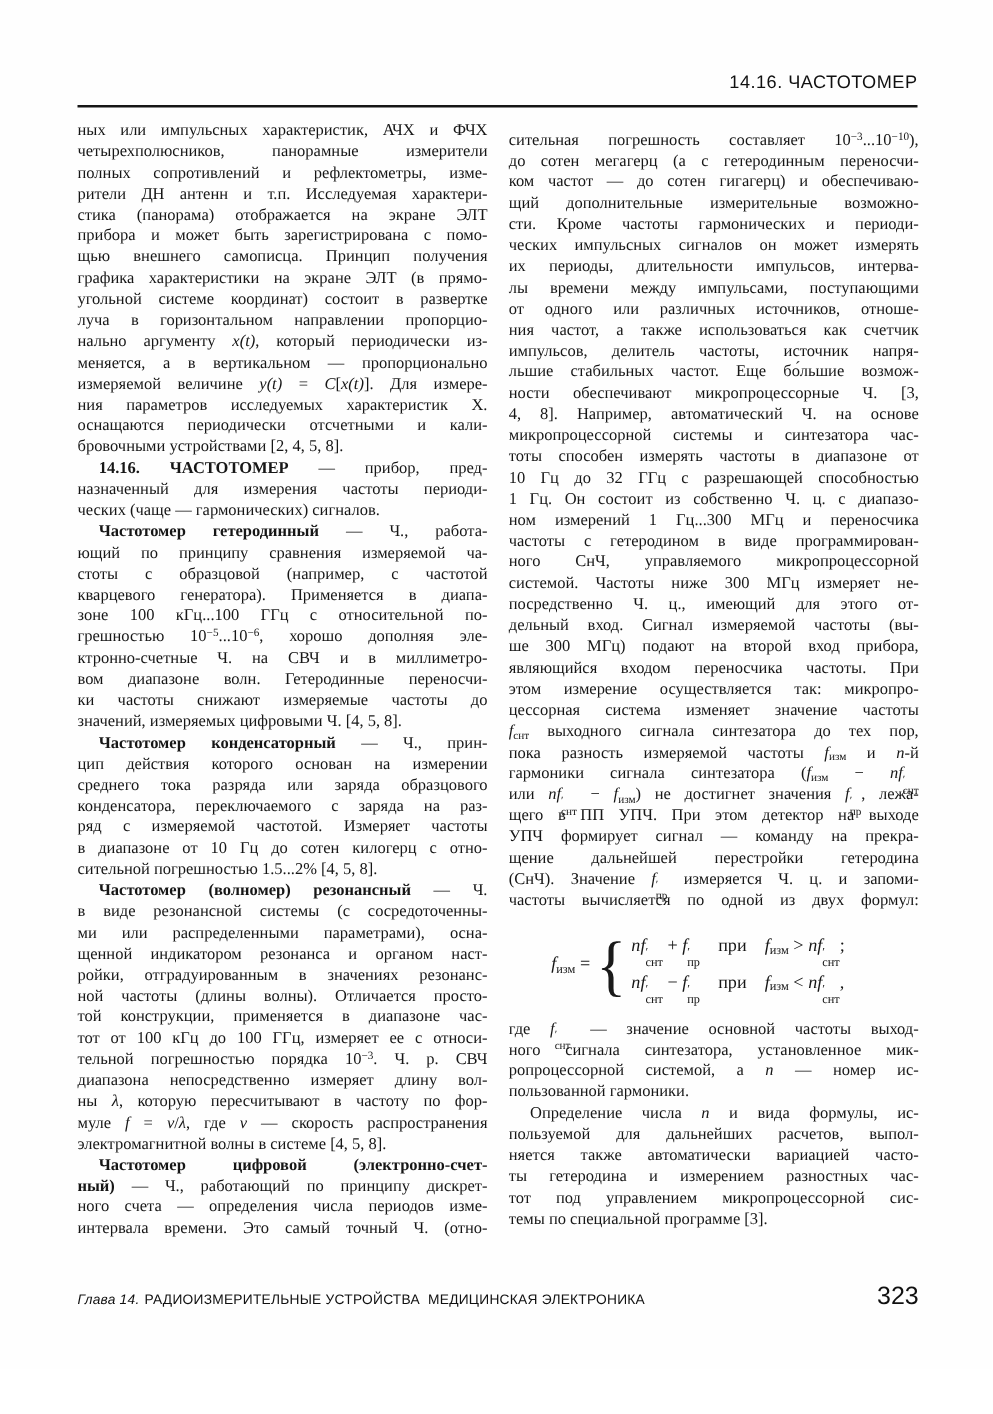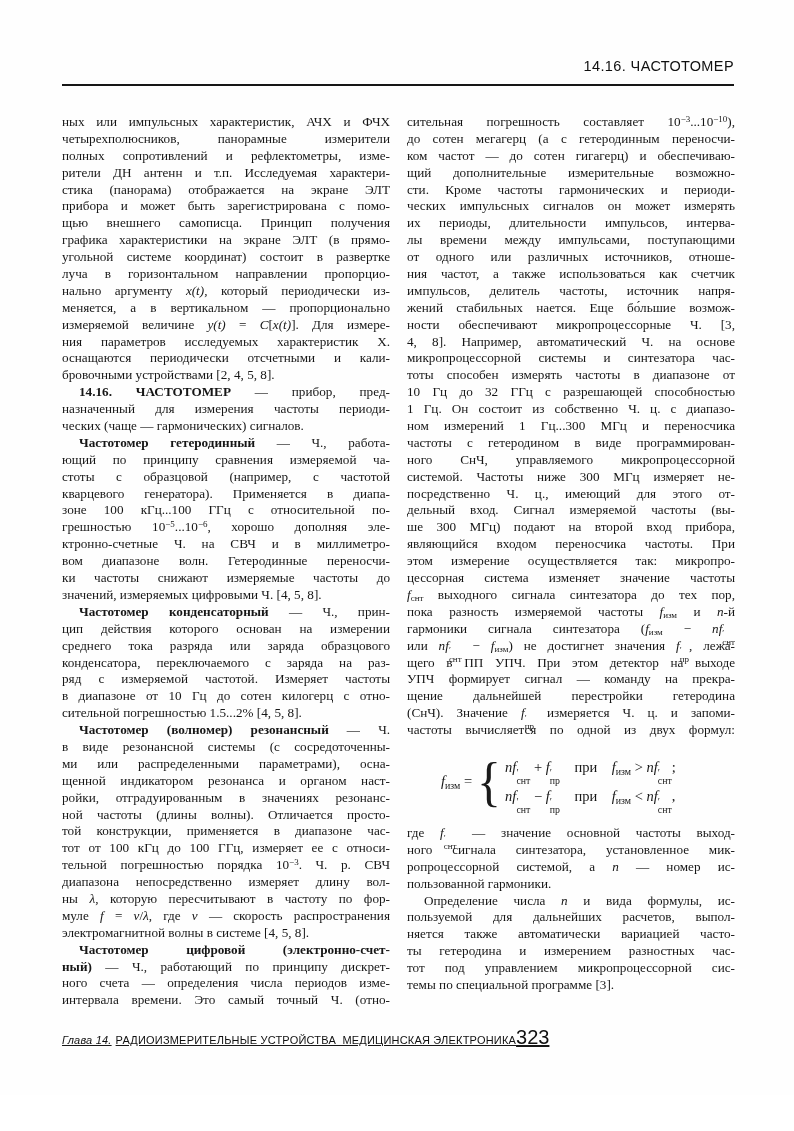--- a/index.html
+++ b/index.html
@@ -7,21 +7,21 @@
   .page {
     position:relative; width:794px; height:1095px; background:#fefefe;
     font-family:"Liberation Serif","DejaVu Serif",serif; color:#161616; overflow:hidden;
   }
   .hdr {
     position:absolute; top:58px; left:62px; right:60px; text-align:right;
     font-family:"Liberation Sans","DejaVu Sans",sans-serif; font-size:14.5px;
     letter-spacing:.4px; color:#101010;
   }
   .hdr-rule { position:absolute; top:84px; left:62px; right:60px; border-top:2.5px solid #161616; }
-  .body { position:absolute; top:114px; left:62px; width:673px; display:flex; gap:17px; }
+  .body { position:absolute; top:96px; left:62px; width:673px; display:flex; gap:17px;align-items:center; }
   .col { width:328px; }
   .ln {
     height:16.9px; line-height:16.9px; font-size:13.2px;
     text-align:justify; text-align-last:justify;
   }
   .ln.end { text-align-last:left; }
   .ln.ind { text-indent:17px; }
   .b { font-weight:bold; }
   .i { font-style:italic; }
   .p { font-size:.68em; position:relative; top:-.45em; }
@@ -35,23 +35,22 @@
   .formula { height:86px; display:flex; align-items:center; font-size:14.5px; padding-left:34px; }
   .flhs { white-space:nowrap; }
   .fbrace {
     font-size:50px; font-weight:300; line-height:1; margin:0 4px 0 5px;
     transform:scaleY(1.08); transform-origin:center; color:#1a1a1a;
   }
   .fcases { display:inline-flex; flex-direction:column; }
   .fcase { height:29px; line-height:29px; white-space:nowrap; }
   .ftr {
     position:absolute; left:62px; right:59px; top:1026px;
-    display:flex; align-items:baseline;
+    display:flex; justify-content:space-between; align-items:baseline;
     font-family:"Liberation Sans","DejaVu Sans",sans-serif;
-    text-decoration:underline;
   }
   .ftr-left { font-size:11px; letter-spacing:.2px; color:#101010; }
   .ftr-chapter { font-style:italic; margin-right:4px; }
   .ftr-page { font-size:20px; color:#101010; }
 </style>
 </head>
 <body>
 
 <div class="page">
   <div class="hdr">
@@ -119,21 +118,21 @@
         <div class="ln"><span>до сотен мегагерц (а с гетеродинным переносчи-</span></div>
         <div class="ln"><span>ком частот — до сотен гигагерц) и обеспечиваю-</span></div>
         <div class="ln"><span>щий дополнительные измерительные возможно-</span></div>
         <div class="ln"><span>сти. Кроме частоты гармонических и периоди-</span></div>
         <div class="ln"><span>ческих импульсных сигналов он может измерять</span></div>
         <div class="ln"><span>их периоды, длительности импульсов, интерва-</span></div>
         <div class="ln"><span>лы времени между импульсами, поступающими</span></div>
         <div class="ln"><span>от одного или различных источников, отноше-</span></div>
         <div class="ln"><span>ния частот, а также использоваться как счетчик</span></div>
         <div class="ln"><span>импульсов, делитель частоты, источник напря-</span></div>
-        <div class="ln"><span>жений стабильных нается. Еще бо́льшие возмож-</span></div>
+        <div class="ln"><span>льшие стабильных частот. Еще бо́льшие возмож-</span></div>
         <div class="ln"><span>ности обеспечивают микропроцессорные Ч. [3,</span></div>
         <div class="ln"><span>4, 8]. Например, автоматический Ч. на основе</span></div>
         <div class="ln"><span>микропроцессорной системы и синтезатора час-</span></div>
         <div class="ln"><span>тоты способен измерять частоты в диапазоне от</span></div>
         <div class="ln"><span>10 Гц до 32 ГГц с разрешающей способностью</span></div>
         <div class="ln"><span>1 Гц. Он состоит из собственно Ч. ц. с диапазо-</span></div>
         <div class="ln"><span>ном измерений 1 Гц...300 МГц и переносчика</span></div>
         <div class="ln"><span>частоты с гетеродином в виде программирован-</span></div>
         <div class="ln"><span>ного СнЧ, управляемого микропроцессорной</span></div>
         <div class="ln"><span>системой. Частоты ниже 300 МГц измеряет не-</span></div>

